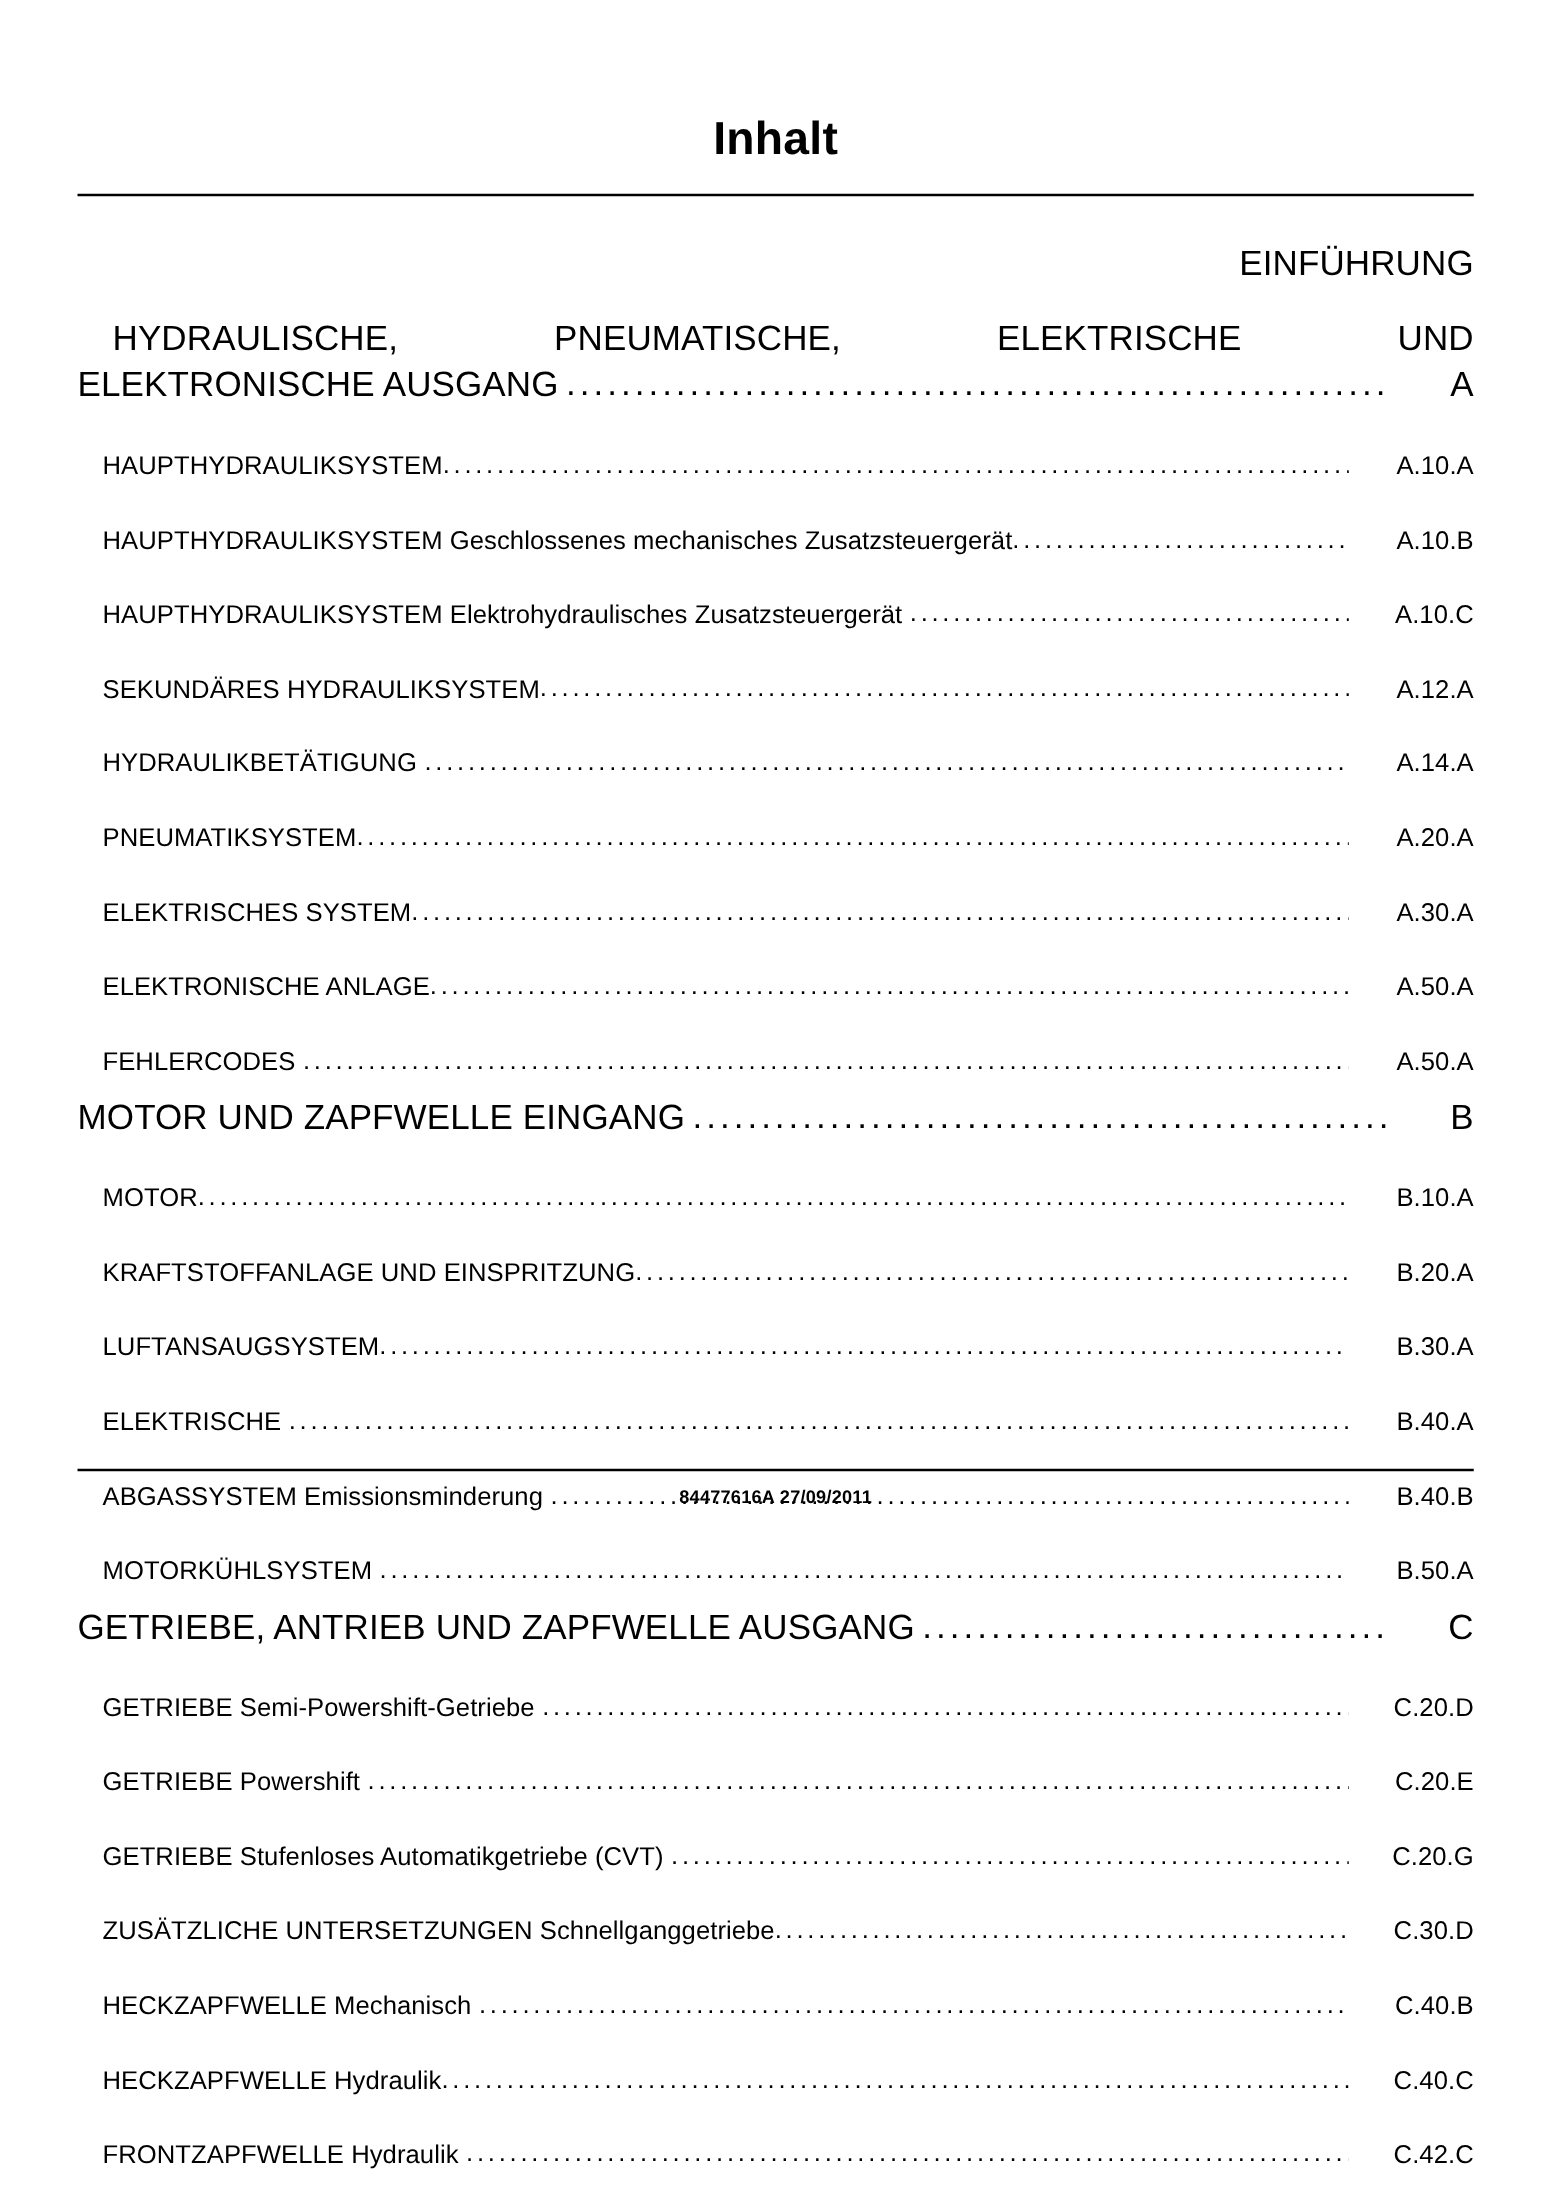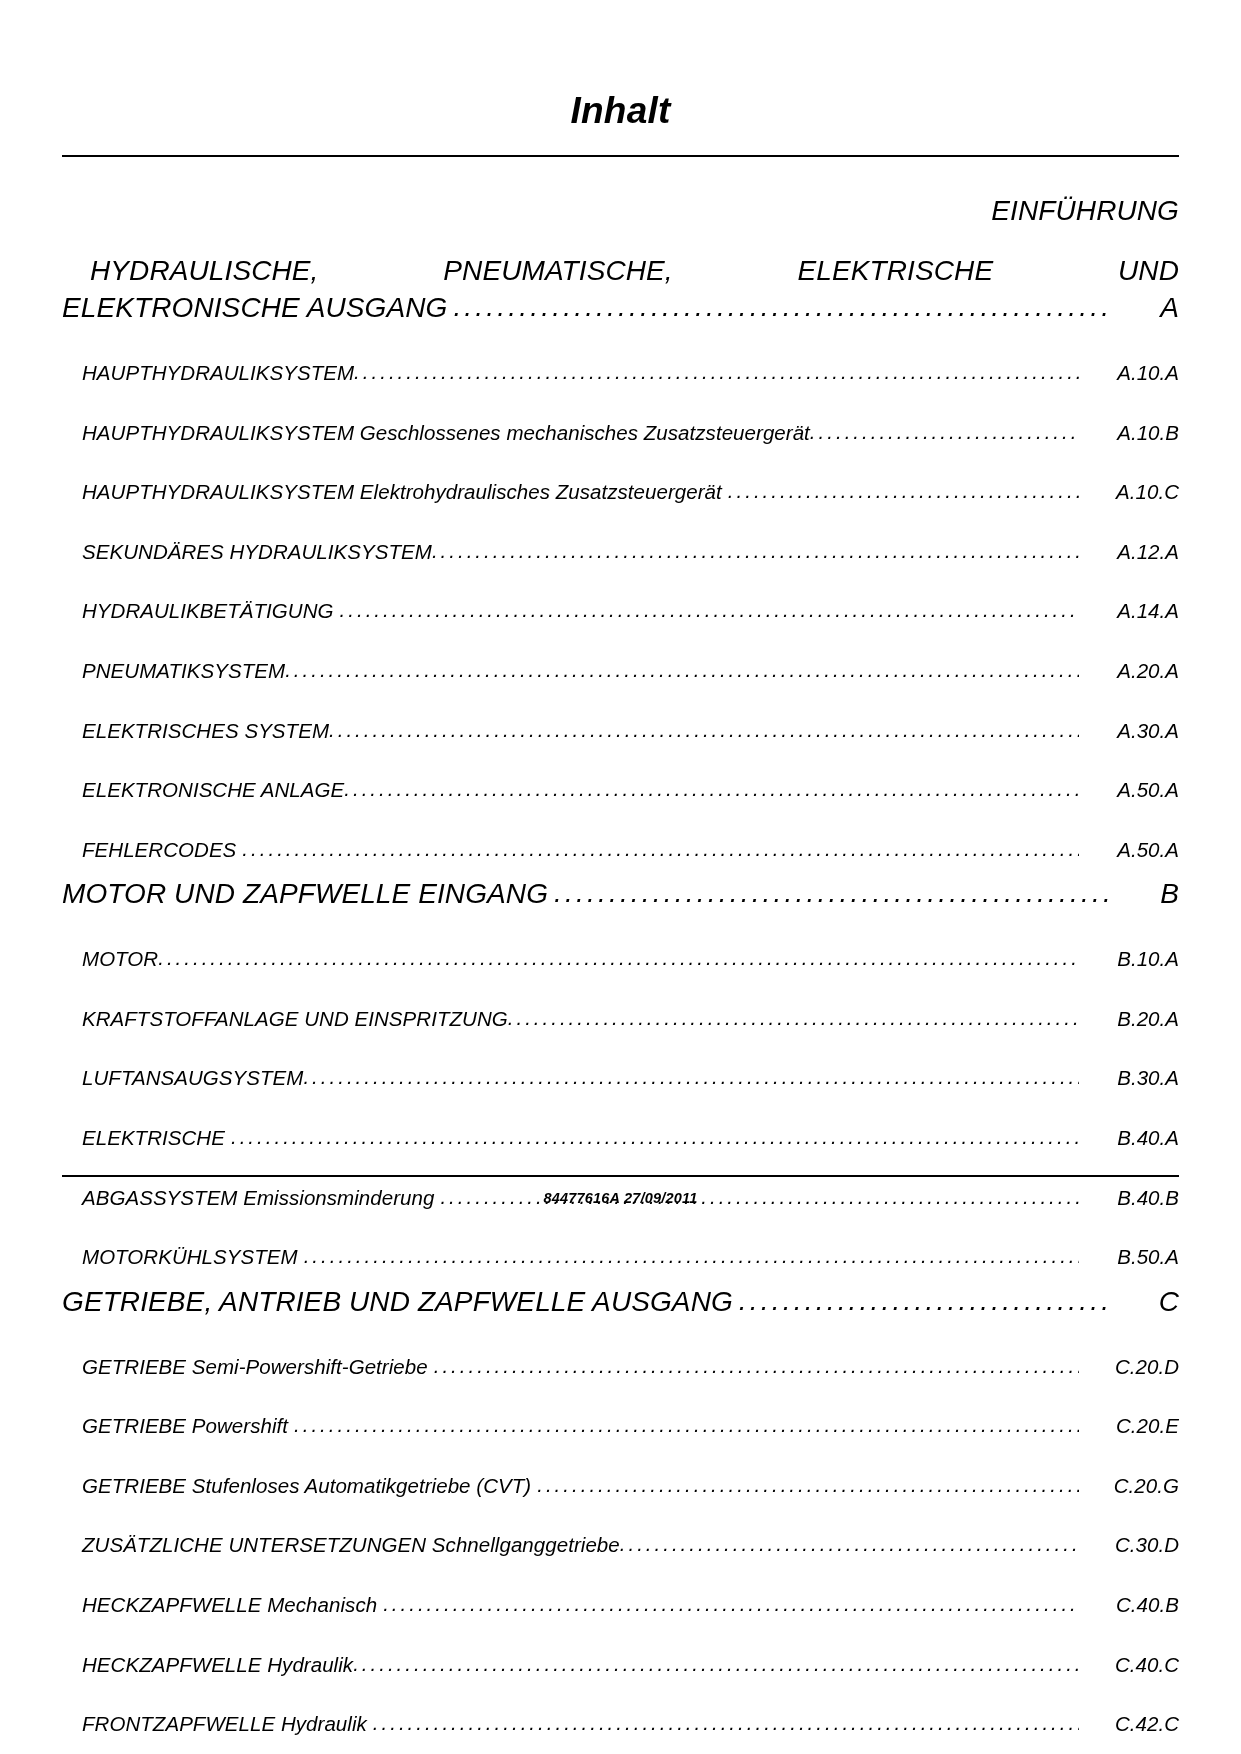--- a/index.html
+++ b/index.html
@@ -14,21 +14,20 @@
     color: #000000;
     -webkit-font-smoothing: antialiased;
   }
   .page {
     position: relative;
     width: 1241px;
     height: 1290px;
     box-sizing: border-box;
     padding: 0;
     background: #fff;
-    font-style: italic;
   }
 
   
   .doc-title {
     text-align: center;
     font-size: 37px;
     font-weight: bold;
     letter-spacing: 0.2px;
     margin: 0;
     padding-top: 92px;

